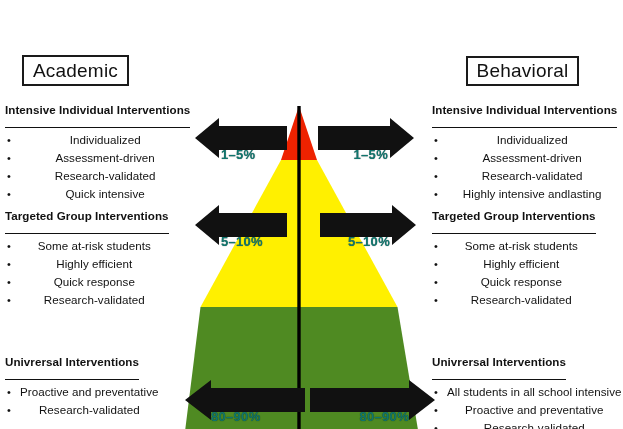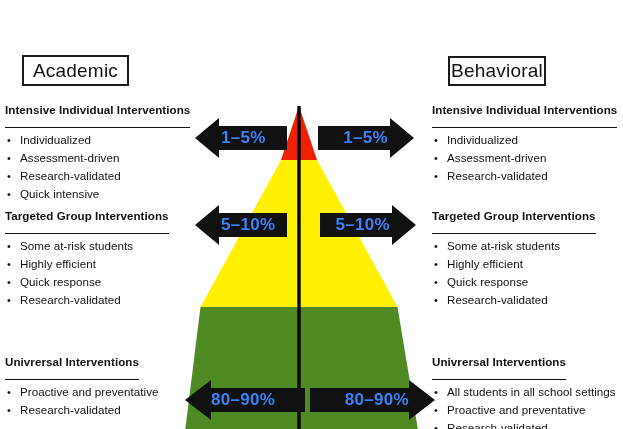--- a/index.html
+++ b/index.html
@@ -13,52 +13,52 @@
   #stage{position:absolute;left:0;top:0;width:623px;height:429px;margin-top:48px;}
 
   
   .title-box{
     position:absolute;box-sizing:border-box;
     border:2px solid #1a1a1a;background:#ffffff;
     display:flex;align-items:center;justify-content:center;
     font-size:19px;letter-spacing:.2px;color:#111;
   }
   #title-academic{left:22px;top:7px;width:107px;height:31px;}
-  #title-behavioral{left:448px;top:8px;width:98px;height:30px;}
+  #title-behavioral{left:466px;top:8px;width:113px;height:30px;}
 
   
   #pyramid{position:absolute;left:0;top:0;width:623px;height:429px;pointer-events:none;}
 
   
   .arrow{position:absolute;height:40px;display:block;}
   .arrow svg{display:block;overflow:visible;}
   .arrow .lbl{
-    position:absolute;top:0;height:40px;display:flex;align-items:center;
-    color:#3b82f6;font-size:17px;font-weight:700;letter-spacing:.3px;
+    position:absolute;top:16px;height:40px;display:flex;align-items:center;
+    color:#0f766e;font-size:13px;font-weight:700;letter-spacing:.3px;
     white-space:nowrap;text-shadow:0 0 1px rgba(0,0,0,.6);
   }
   .arrow.left .lbl{left:26px;}
   .arrow.right .lbl{right:26px;}
 
   #arrow-l1{left:195px;top:70px;width:92px;}
   #arrow-r1{left:318px;top:70px;width:96px;}
   #arrow-l2{left:195px;top:157px;width:92px;}
   #arrow-r2{left:320px;top:157px;width:96px;}
   #arrow-l3{left:185px;top:332px;width:120px;}
   #arrow-r3{left:310px;top:332px;width:125px;}
 
   
   .tier-block{position:absolute;}
   .tier-block .head{
     font-size:11.6px;font-weight:700;color:#111;
     border-bottom:1.4px solid #111;display:inline-block;
     line-height:14px;padding-bottom:10px;margin-bottom:3px;
     white-space:nowrap;letter-spacing:.05px;
   }
-  .tier-block ul{list-style:none;margin:0;padding:0;}
+  .tier-block ul{list-style:none;margin:0;padding:0;text-align:center;}
   .tier-block li{
     position:relative;font-size:11.6px;line-height:18px;color:#111;
     padding-left:15px;white-space:nowrap;letter-spacing:.05px;
   }
   .tier-block li:before{
     content:"\2022";position:absolute;left:2px;top:0;
     font-size:11px;line-height:18px;color:#111;
   }
 
   #left-t3{left:5px;top:52px;}
@@ -161,35 +161,36 @@
       <li>Research-validated</li>
     </ul>
   </div>
 
   <div class="tier-block" id="right-t3">
     <div class="head">Intensive Individual Interventions</div>
     <ul>
       <li>Individualized</li>
       <li>Assessment-driven</li>
       <li>Research-validated</li>
+      <li>Highly intensive andlasting</li>
     </ul>
   </div>
 
   <div class="tier-block" id="right-t2">
     <div class="head">Targeted Group Interventions</div>
     <ul>
       <li>Some at-risk students</li>
       <li>Highly efficient</li>
       <li>Quick response</li>
       <li>Research-validated</li>
     </ul>
   </div>
 
   <div class="tier-block" id="right-t1">
     <div class="head">Univrersal Interventions</div>
     <ul>
-      <li>All students in all school settings</li>
+      <li>All students in all school intensive</li>
       <li>Proactive and preventative</li>
       <li>Research-validated</li>
     </ul>
   </div>
 
 </div>
 
 </body></html>

